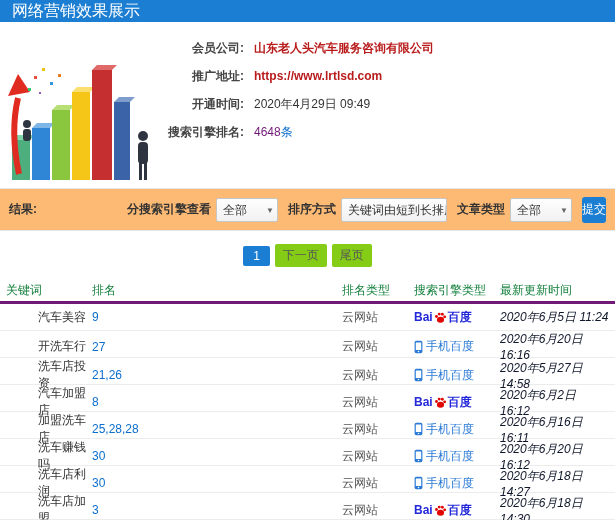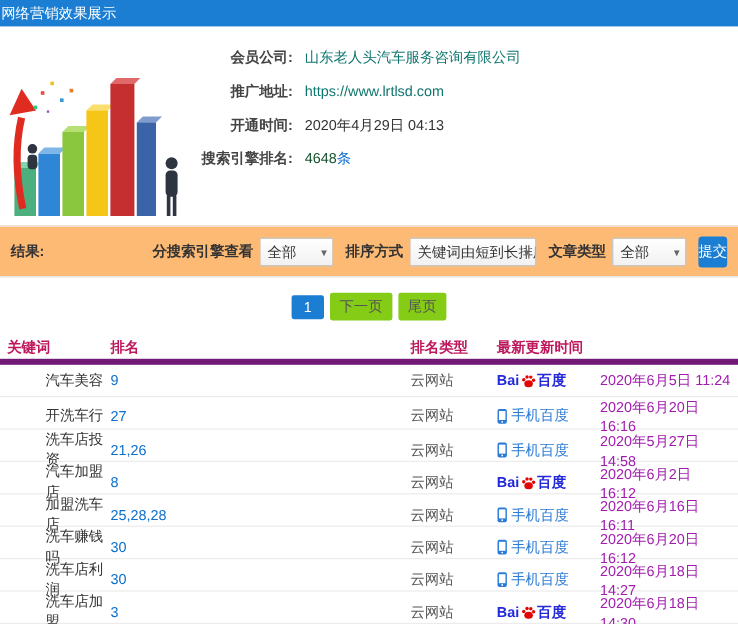--- a/index.html
+++ b/index.html
@@ -10,36 +10,36 @@
     color: #333;
     background: #ffffff;
   }
 
   
   .topbar {
     height: 22px;
     background: #1b7ed2;
     color: #fff;
     line-height: 22px;
-    padding-left: 1px;
-    font-size: 12px;
+    padding-left: 12px;
+    font-size: 16px;
   }
 
   
   .info-section { display: flex; padding: 10px 16px 6px 6px; height: 166px; }
   .illustration { width: 152px; height: 150px; position: relative; flex: 0 0 152px; }
   .info-fields { flex: 1; padding-top: 8px; }
   .field-row { display: flex; align-items: center; height: 16px; margin-bottom: 12px; }
   .field-label {
     width: 86px; text-align: right; color: #444;
     font-weight: 600; margin-right: 10px; white-space: nowrap;
   }
-  .link-value { color: #0f766e; text-decoration: none; cursor: pointer; }
+  .link-value { color: #b91c1c; text-decoration: none; cursor: pointer; font-weight: bold; }
   .text-value { color: #333; }
-  .rank-num { color: #14532d; }
+  .rank-num { color: #701a75; }
   .rank-unit { color: #0c6ecd; }
 
   
   .filter-bar {
     height: 43px;
     background: #fdba74;
     border-top: 1px solid #e6e6e6;
     border-bottom: 1px solid #e6e6e6;
     display: flex;
     align-items: center;
@@ -92,25 +92,25 @@
 
   
   .grid-row {
     display: grid;
     grid-template-columns: 86px 250px 72px 86px 1fr;
     align-items: center;
     height: 27px;
     border-bottom: 1px solid #ececec;
     padding: 0 6px;
   }
-  .thead { font-weight: bold; color: #be185d; height: 25px; border-bottom: 5px solid #701a75; }
+  .thead { font-weight: normal; color: #15803d; height: 25px; border-bottom: 3px solid #701a75; }
   .c-kw { color: #333; margin-left: 32px; }
   .c-rank { color: #0c6ecd; cursor: pointer; }
   .c-rtype { color: #555; }
-  .c-date { color: #a21caf; }
+  .c-date { color: #0f172a; font-style: italic; }
   .c-engine { display: flex; align-items: flex-end; }
   .engine-pc { display: inline-flex; align-items: center; font-weight: bold; color: #2328d9; font-size: 12px; }
   .engine-pc .paw { margin: 0 1px; display: inline-flex; }
   .engine-mobile { display: inline-flex; align-items: center; color: #2b7bd6; }
   .engine-mobile svg { margin-right: 3px; }
 </style>
 </head>
 <body>
 
 <div class="topbar">
@@ -162,21 +162,21 @@
     <div class="field-row">
       <span class="field-label">会员公司:</span>
       <a class="link-value">山东老人头汽车服务咨询有限公司</a>
     </div>
     <div class="field-row">
       <span class="field-label">推广地址:</span>
       <a class="link-value">https://www.lrtlsd.com</a>
     </div>
     <div class="field-row">
       <span class="field-label">开通时间:</span>
-      <span class="text-value">2020年4月29日 04:13</span>
+      <span class="text-value">2020年4月29日 09:49</span>
     </div>
     <div class="field-row">
       <span class="field-label">搜索引擎排名:</span>
       <span>
         <span class="rank-num">4648</span><span class="rank-unit">条</span>
       </span>
     </div>
   </div>
 </div>
 
@@ -206,20 +206,21 @@
   <span class="page-current">1</span>
   <span class="page-link">下一页</span>
   <span class="page-link">尾页</span>
 </div>
 
 <div class="table">
   <div class="grid-row thead">
     <span>关键词</span>
     <span>排名</span>
     <span>排名类型</span>
+    <span>搜索引擎类型</span>
     <span>最新更新时间</span>
   </div>
   <div>
   <div class="grid-row">
     <span class="c-kw">汽车美容</span>
     <span class="c-rank">9</span>
     <span class="c-rtype">云网站</span>
     <span class="c-engine">
       <span class="engine-pc">
         <span>Bai</span>

